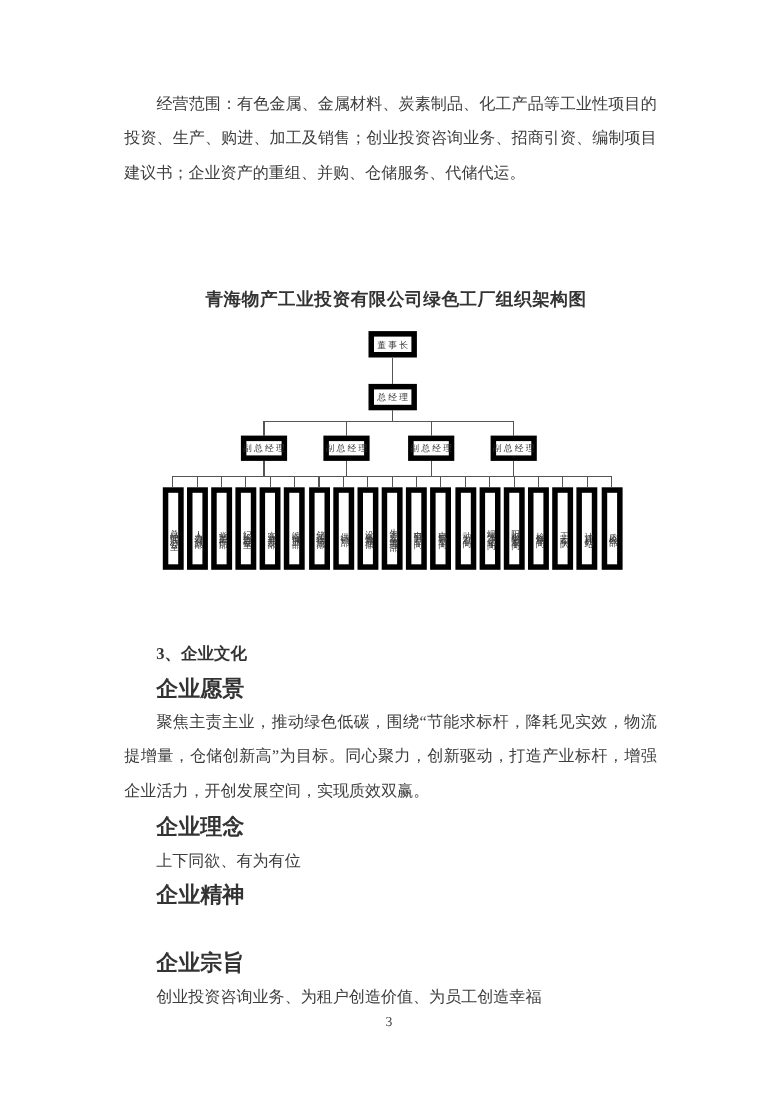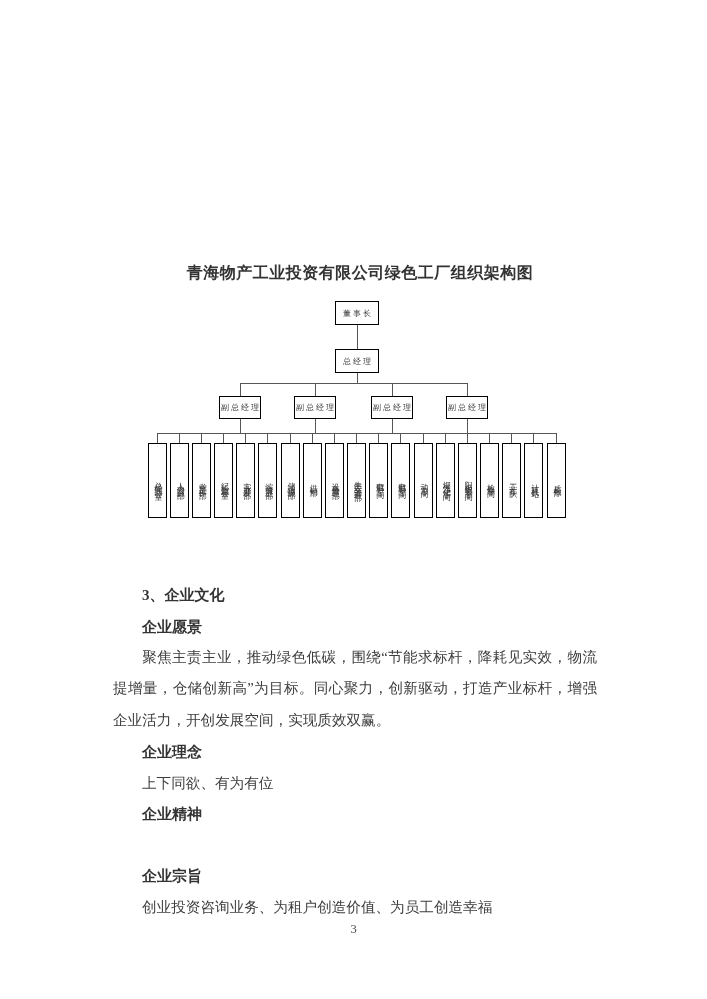--- a/index.html
+++ b/index.html
@@ -2,34 +2,35 @@
 <html><head>
 <meta charset="utf-8">
 <style>
   * { margin:0; padding:0; box-sizing:border-box; }
   html,body { background:#ffffff; }
   body { font-family:"Liberation Serif","DejaVu Serif",serif; }
   .page { position:relative; width:707px; height:999px; background:#fff; margin:0 auto; overflow:hidden; color:#3d3d3d; }
   .abs { position:absolute; }
   .para { left:113px; width:484px; font-size:14.6px; line-height:31.4px; text-align:justify; text-indent:2em; color:#3d3d3d; }
   .h2 { left:142px; font-size:15px; line-height:31.4px; font-weight:bold; color:#333; }
-  .subh { left:142px; font-size:15px; line-height:31.4px; font-weight:bold; color:#333; }
+  .subh { left:142px; font-size:20px; line-height:31.4px; font-weight:bold; color:#333; }
   .line { left:142px; font-size:14.6px; line-height:31.4px; color:#3d3d3d; }
   .chart-title { left:113px; width:494px; text-align:center; font-size:16px; line-height:14px; font-weight:bold; color:#333; letter-spacing:.5px; }
   #org-lines { position:absolute; left:0; top:0; width:707px; height:999px; pointer-events:none; shape-rendering:crispEdges; }
-  .org-box { position:absolute; border:1px solid #000000; background:#fff; display:flex; align-items:center; justify-content:center; color:#333; }
+  .org-box { position:absolute; border:5px solid #000000; background:#fff; display:flex; align-items:center; justify-content:center; color:#333; }
   .org-box.lvl span { font-size:8px; letter-spacing:2px; margin-right:-2px; white-space:nowrap; }
   .org-box.dept span { writing-mode:vertical-rl; font-size:8px; letter-spacing:2.2px; margin-bottom:-2px; }
   .pageno { left:0; width:707px; text-align:center; font-size:12.5px; color:#444; }
 </style>
 </head>
 <body>
 
 <div class="page">
 
+  <p class="abs para" style="top:80px">经营范围：有色金属、金属材料、炭素制品、化工产品等工业性项目的投资、生产、购进、加工及销售；创业投资咨询业务、招商引资、编制项目建议书；企业资产的重组、并购、仓储服务、代储代运。</p>
 
 
   <div>
     <div class="abs chart-title" style="top:266px">青海物产工业投资有限公司绿色工厂组织架构图</div>
     <svg id="org-lines" viewBox="0 0 707 999" xmlns="http://www.w3.org/2000/svg">
         <line x1="357" y1="325" x2="357" y2="349" stroke="#555555" stroke-width="1"></line>
         <line x1="357" y1="371" x2="357" y2="383" stroke="#555555" stroke-width="1"></line>
         <line x1="240" y1="383" x2="467" y2="383" stroke="#555555" stroke-width="1"></line>
         <line x1="240" y1="383" x2="240" y2="396" stroke="#555555" stroke-width="1"></line>
         <line x1="240" y1="419" x2="240" y2="433" stroke="#555555" stroke-width="1"></line>

